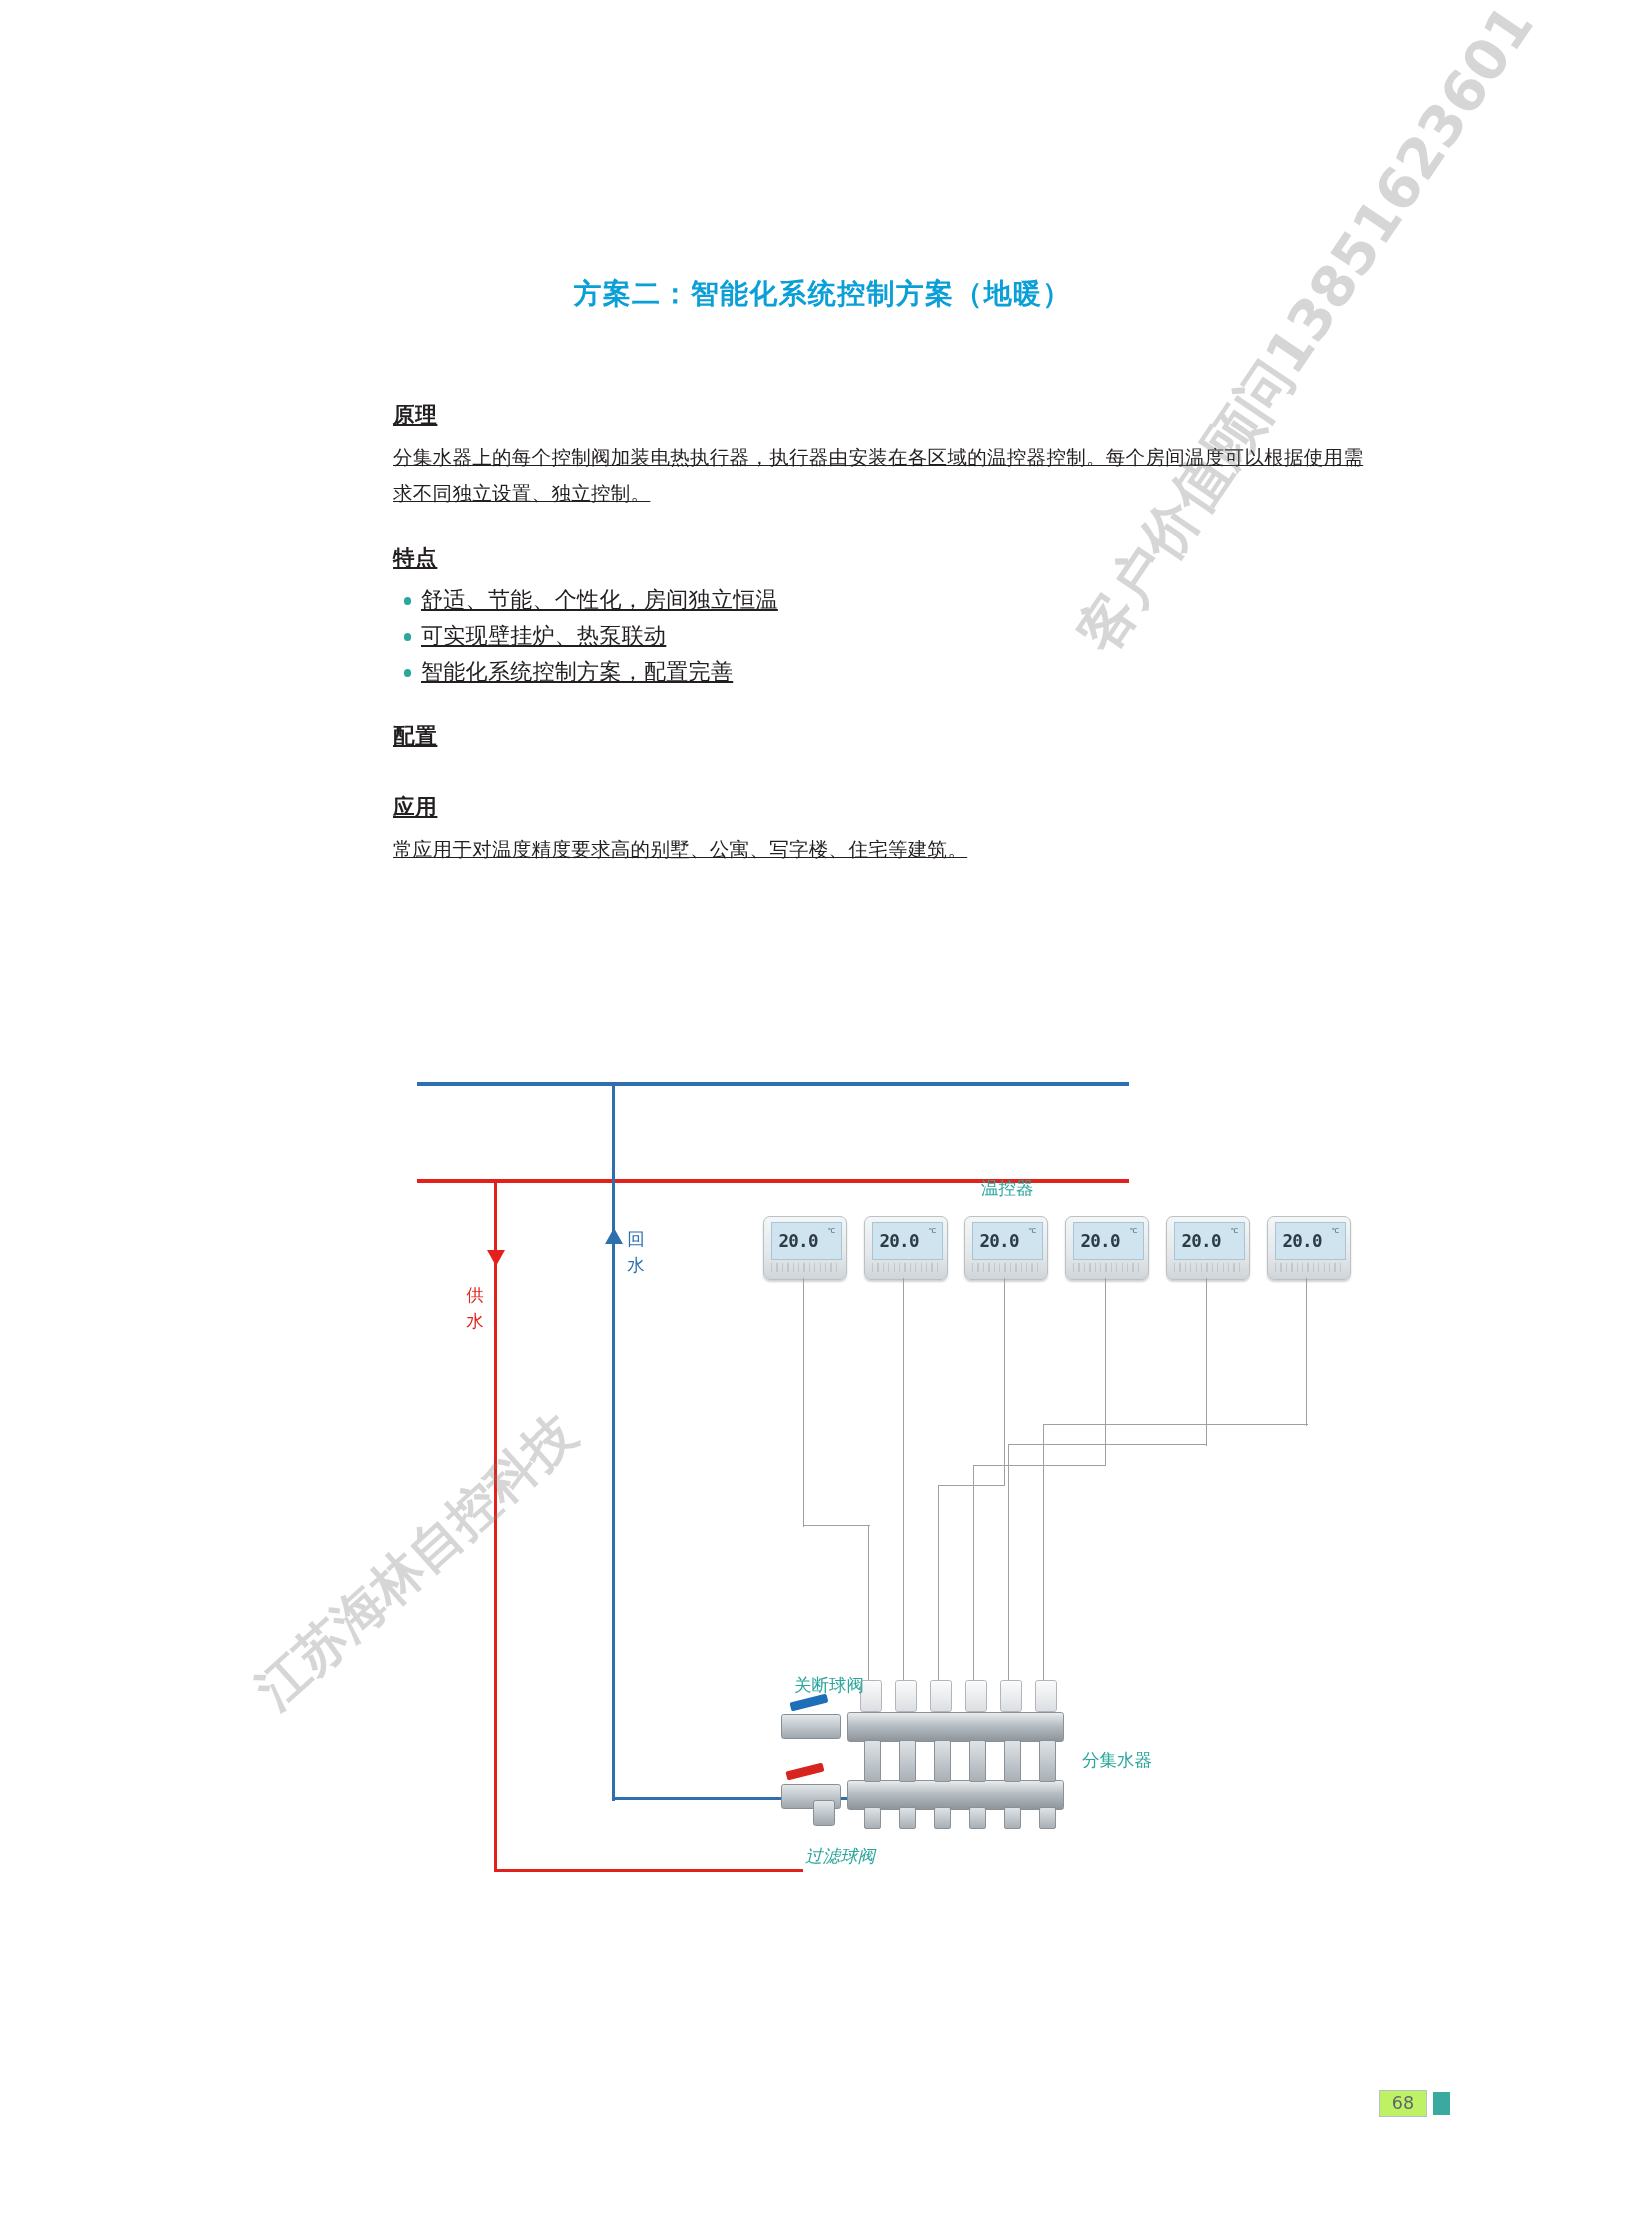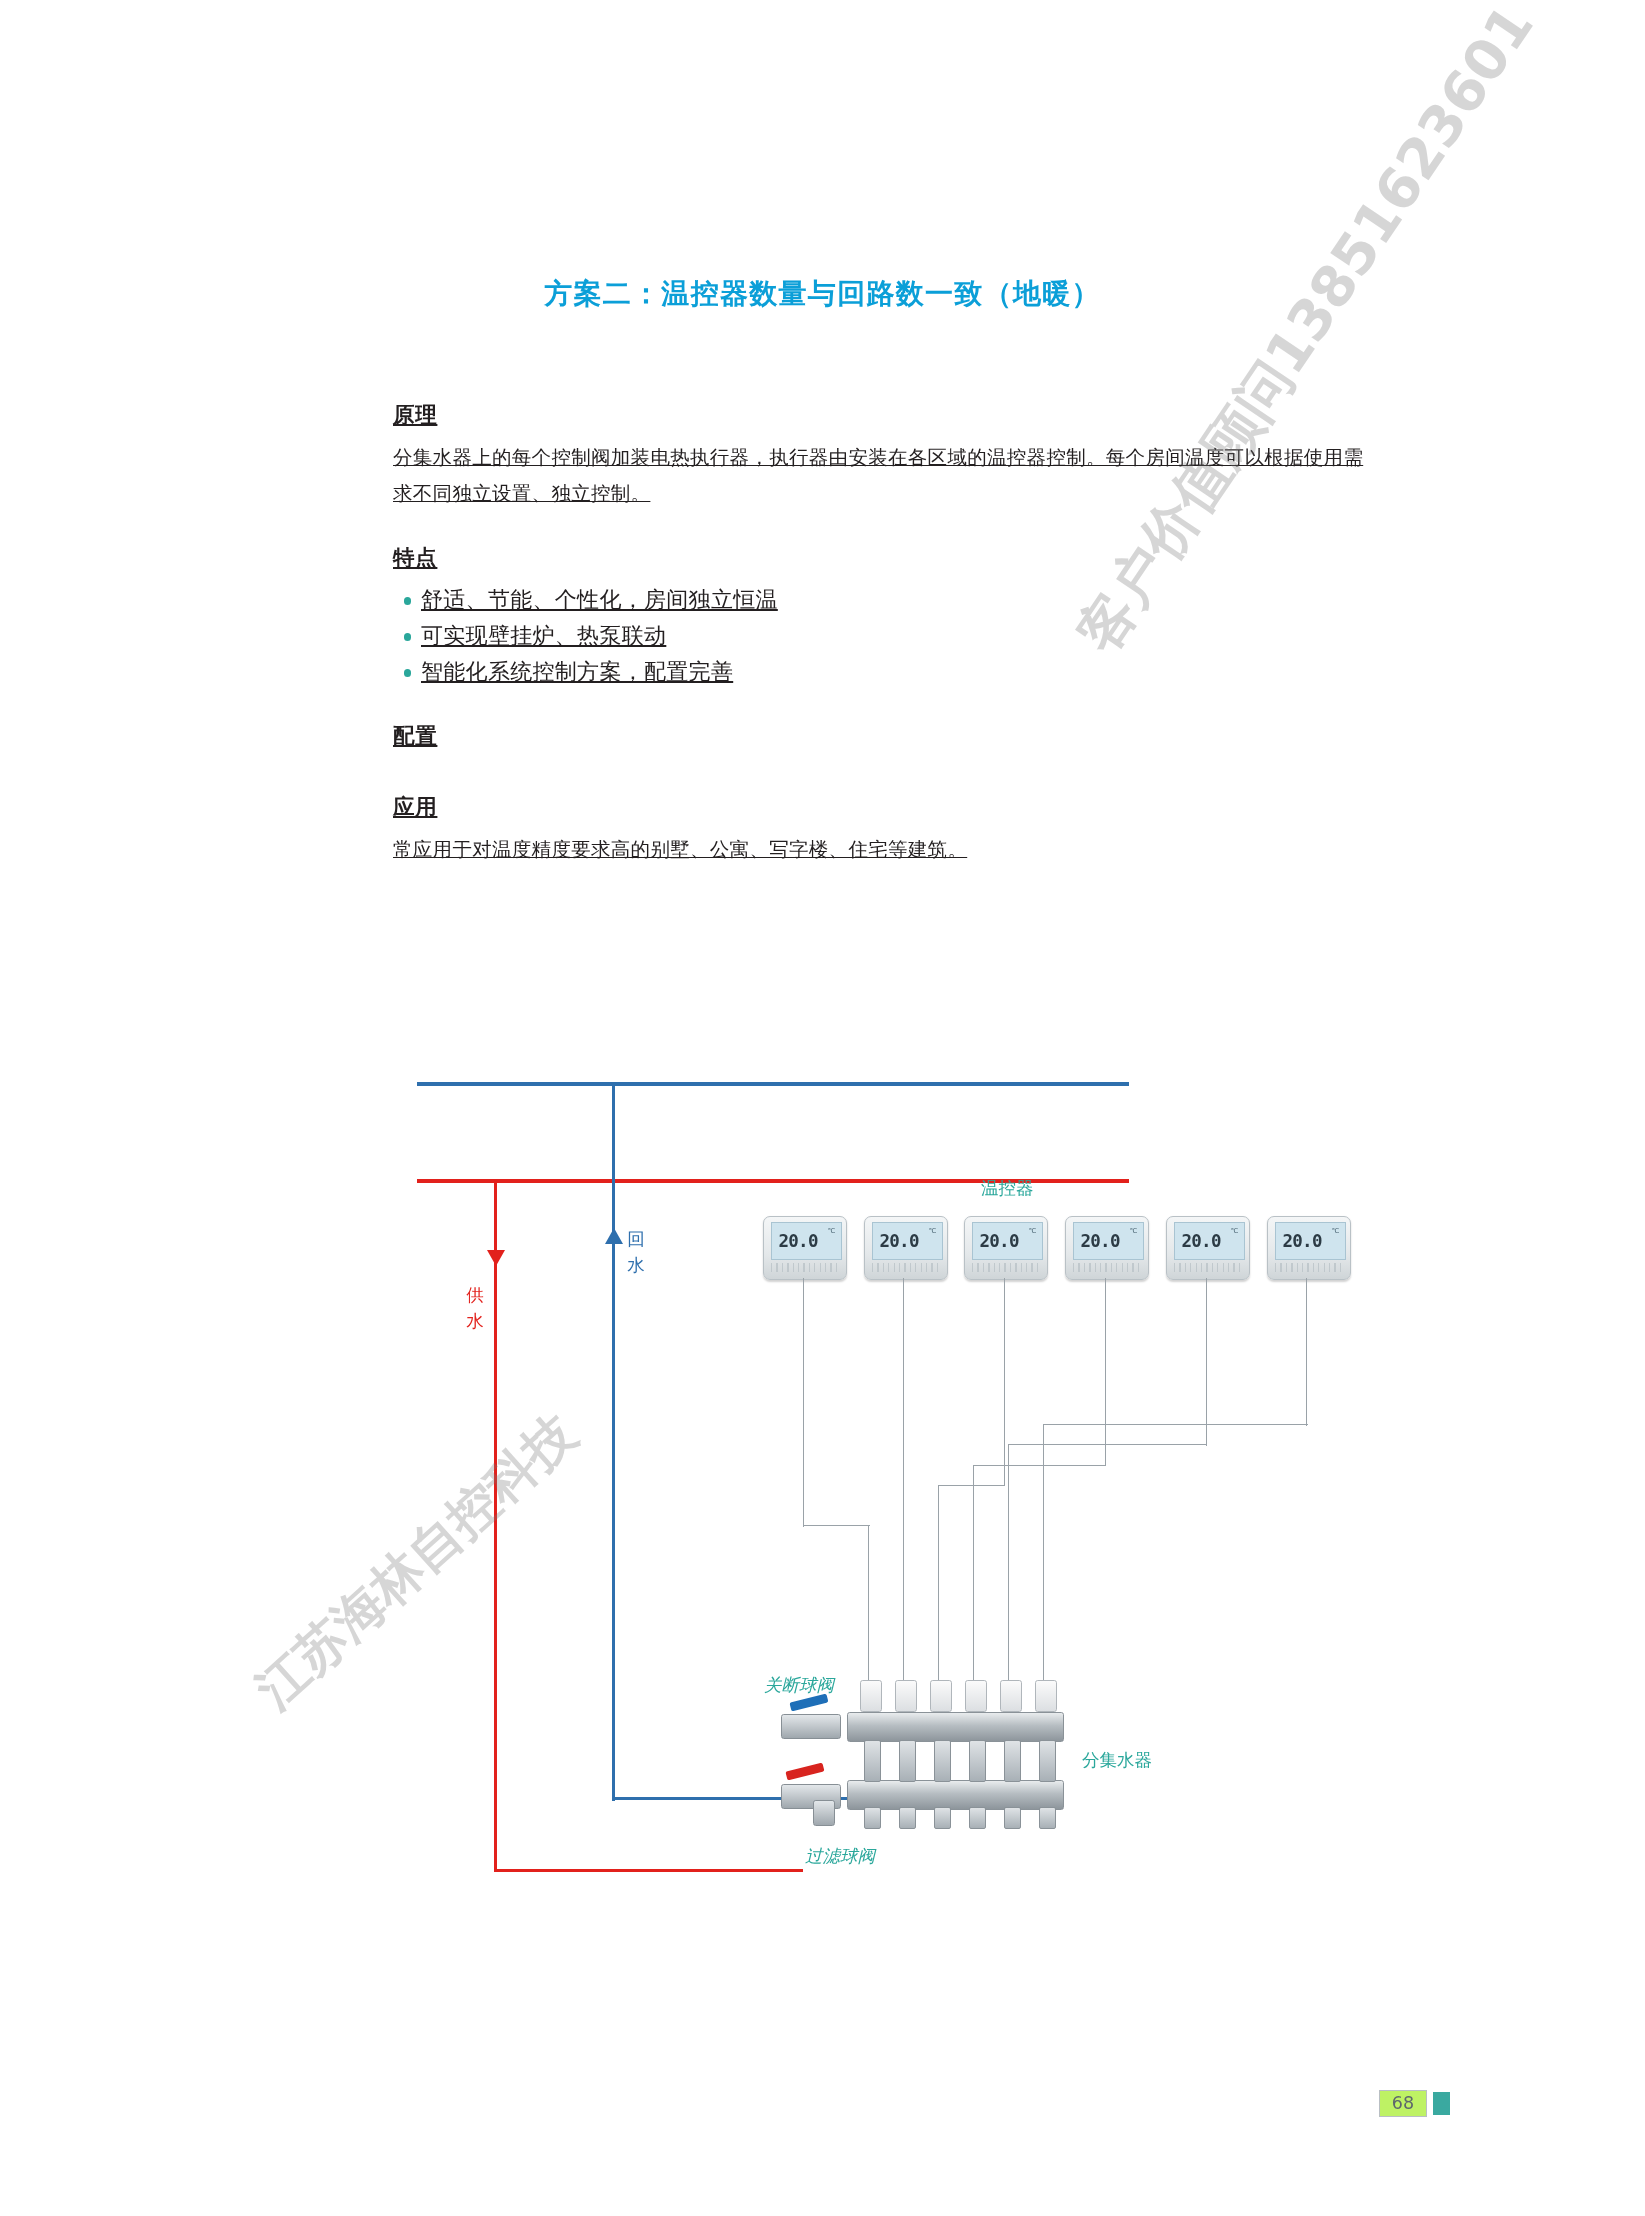--- a/index.html
+++ b/index.html
@@ -364,21 +364,21 @@
     background: #3aa9a0;
     margin-left: 5.4px;
   }
 </style>
 </head>
 <body>
 
 <div class="page">
 
 
-  <div class="doc-title">方案二：温控器数量与回路数一致（地暖）</div>
+  <div class="doc-title">方案二：智能化系统控制方案（地暖）</div>
 
   <div class="content">
 
     <h2 class="sec-head">原理</h2>
     <p class="para">分集水器上的每个控制阀加装电热执行器，执行器由安装在各区域的温控器控制。每个房间温度可以根据使用需求不同独立设置、独立控制。</p>
 
     <h2 class="sec-head spaced">特点</h2>
     <ul class="bullets">
       <li>舒适、节能、个性化，房间独立恒温</li>
       <li>可实现壁挂炉、热泵联动</li>
@@ -498,21 +498,21 @@
 
     <div class="manifold-port" style="left:474px; top:759px; height:20px;"></div>
     <div class="manifold-port" style="left:509px; top:759px; height:20px;"></div>
     <div class="manifold-port" style="left:544px; top:759px; height:20px;"></div>
     <div class="manifold-port" style="left:579px; top:759px; height:20px;"></div>
     <div class="manifold-port" style="left:614px; top:759px; height:20px;"></div>
     <div class="manifold-port" style="left:649px; top:759px; height:20px;"></div>
 
     <div class="valve-body" style="left:391px; top:666px; width:58px; height:23px;"></div>
     <div class="valve-handle" style="left:400px; top:650px; width:38px; height:9.4px; transform:rotate(-14deg);"></div>
-    <div class="label-teal" style="left:374px; top:625px;font-style:italic;">关断球阀</div>
+    <div class="label-teal" style="left:404px; top:625px;">关断球阀</div>
 
     <div class="valve-body" style="left:391px; top:736px; width:58px; height:23px;"></div>
     <div class="valve-handle red" style="left:396px; top:719px; width:38px; height:9.4px; transform:rotate(-14deg);"></div>
     <div class="valve-body" style="left:423px; top:752px; width:20px; height:24px;"></div>
     <div class="label-teal" style="left:415px; top:796px;font-style:italic;">过滤球阀</div>
 
     <div class="label-teal" style="left:692px; top:700px;">分集水器</div>
   </div>
 
   <div class="wm wm1">客户价值顾问13851623601</div>

